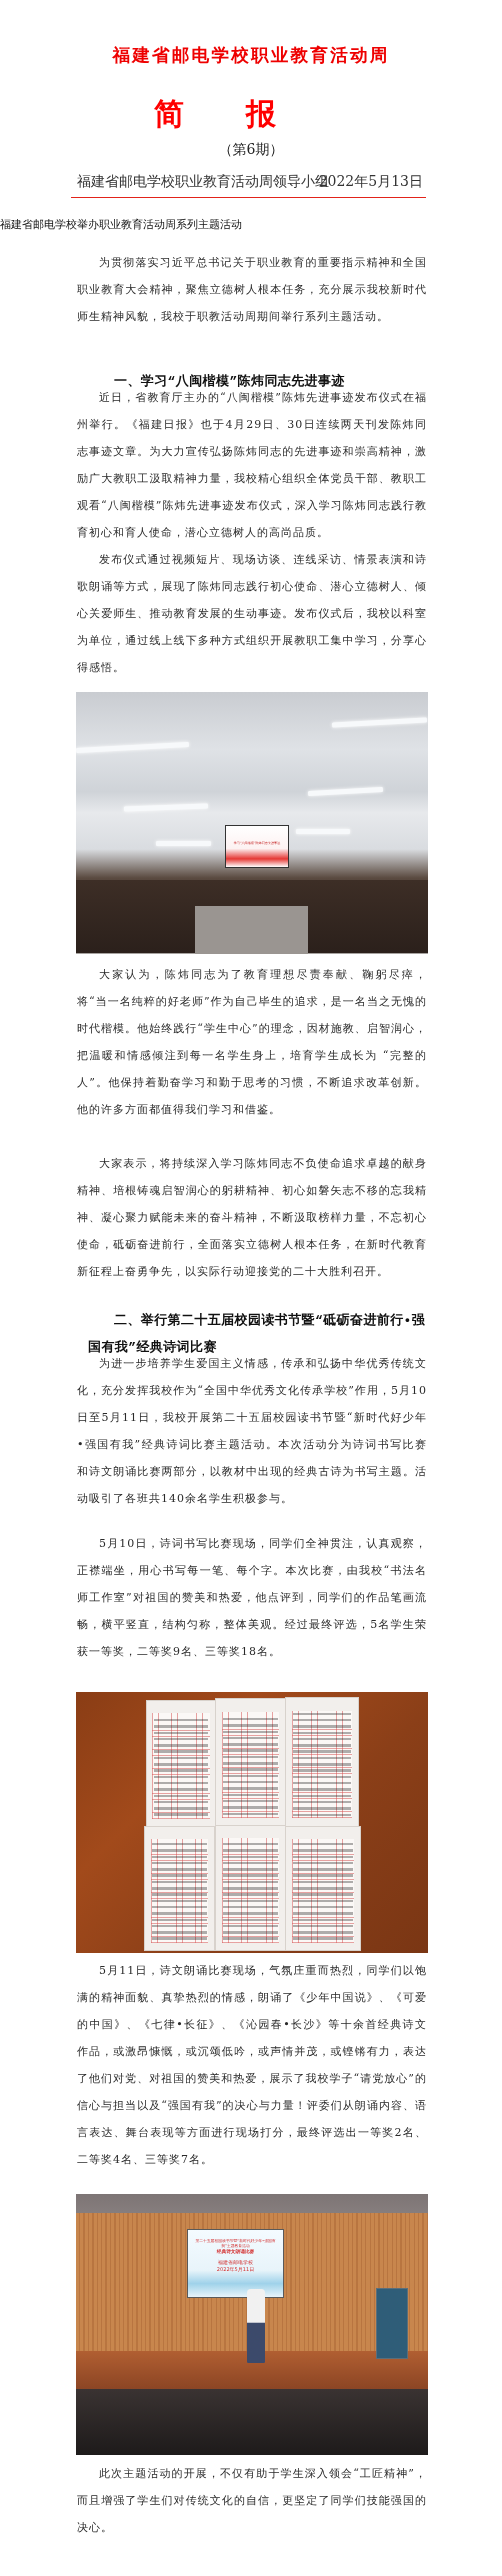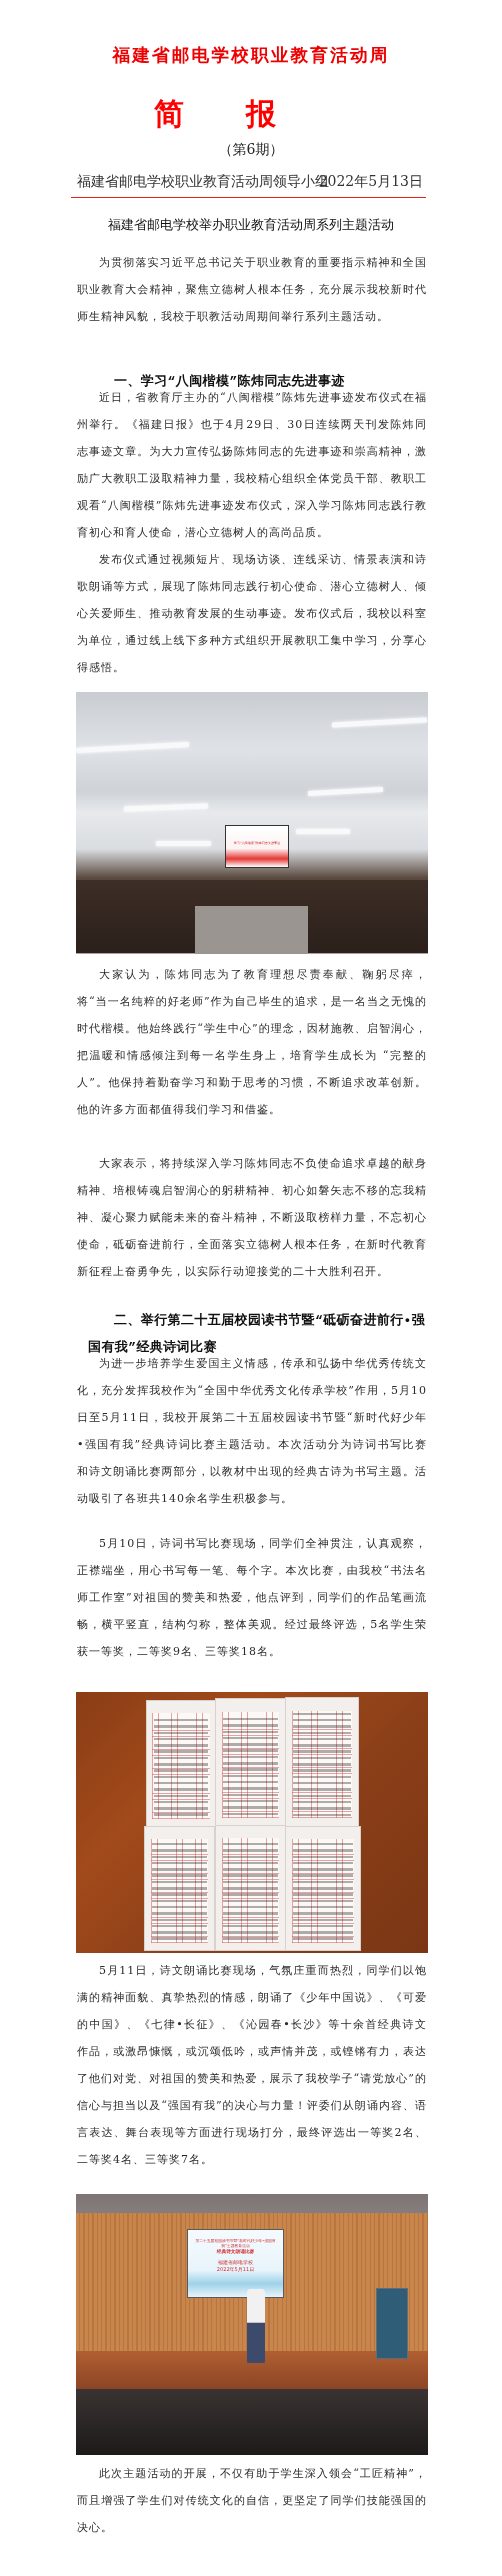--- a/index.html
+++ b/index.html
@@ -15,22 +15,22 @@
       font-family: "DejaVu Sans", sans-serif; font-weight: bold; color: #ff0000;
       font-size: 30px; line-height: 38px; }
     .brief-title span { display: inline-block; }
     .brief-title .gap { width: 62px; }
     .issue { left: 0; width: 502px; top: 142px; text-align: center;
       font-size: 14px; line-height: 15px; color: #222; }
     .org { left: 77px; top: 175px; font-size: 14px; line-height: 12.6px; color: #333; }
     .date { right: 79px; top: 175px; font-size: 14px; line-height: 12.6px; color: #333; }
     .rule { left: 71px; width: 355px; top: 197px; height: 1.3px; background: #e2231a; }
 
-    .main-title { left: 0; width: 502px; top: 215px; text-align: center;
-      font-family: "DejaVu Sans", sans-serif; font-size: 13px; line-height: 20px; color: #111; }
+    .main-title { left: 0; width: 502px; top: 215px; text-align: left;
+      font-family: "DejaVu Sans", sans-serif; font-size: 11px; line-height: 20px; color: #111; }
     .p { position: absolute; left: 77px; width: 350px; margin: 0;
       font-size: 11px; line-height: 27px; text-indent: 2em; text-align: justify;
       letter-spacing: 1px; color: #2a2a2a; font-family: "DejaVu Serif", serif; }
     .h { position: absolute; left: 77px; width: 350px; margin: 11px;
       font-size: 13px; line-height: 27px; text-indent: 2em; letter-spacing: 0.4px;
       color: #111; font-family: Liberation Mono, monospace; }
 
     
     .photo { position: absolute; left: 76px; width: 352px; overflow: hidden; }
     .photo1 { top: 692px; height: 262px;

